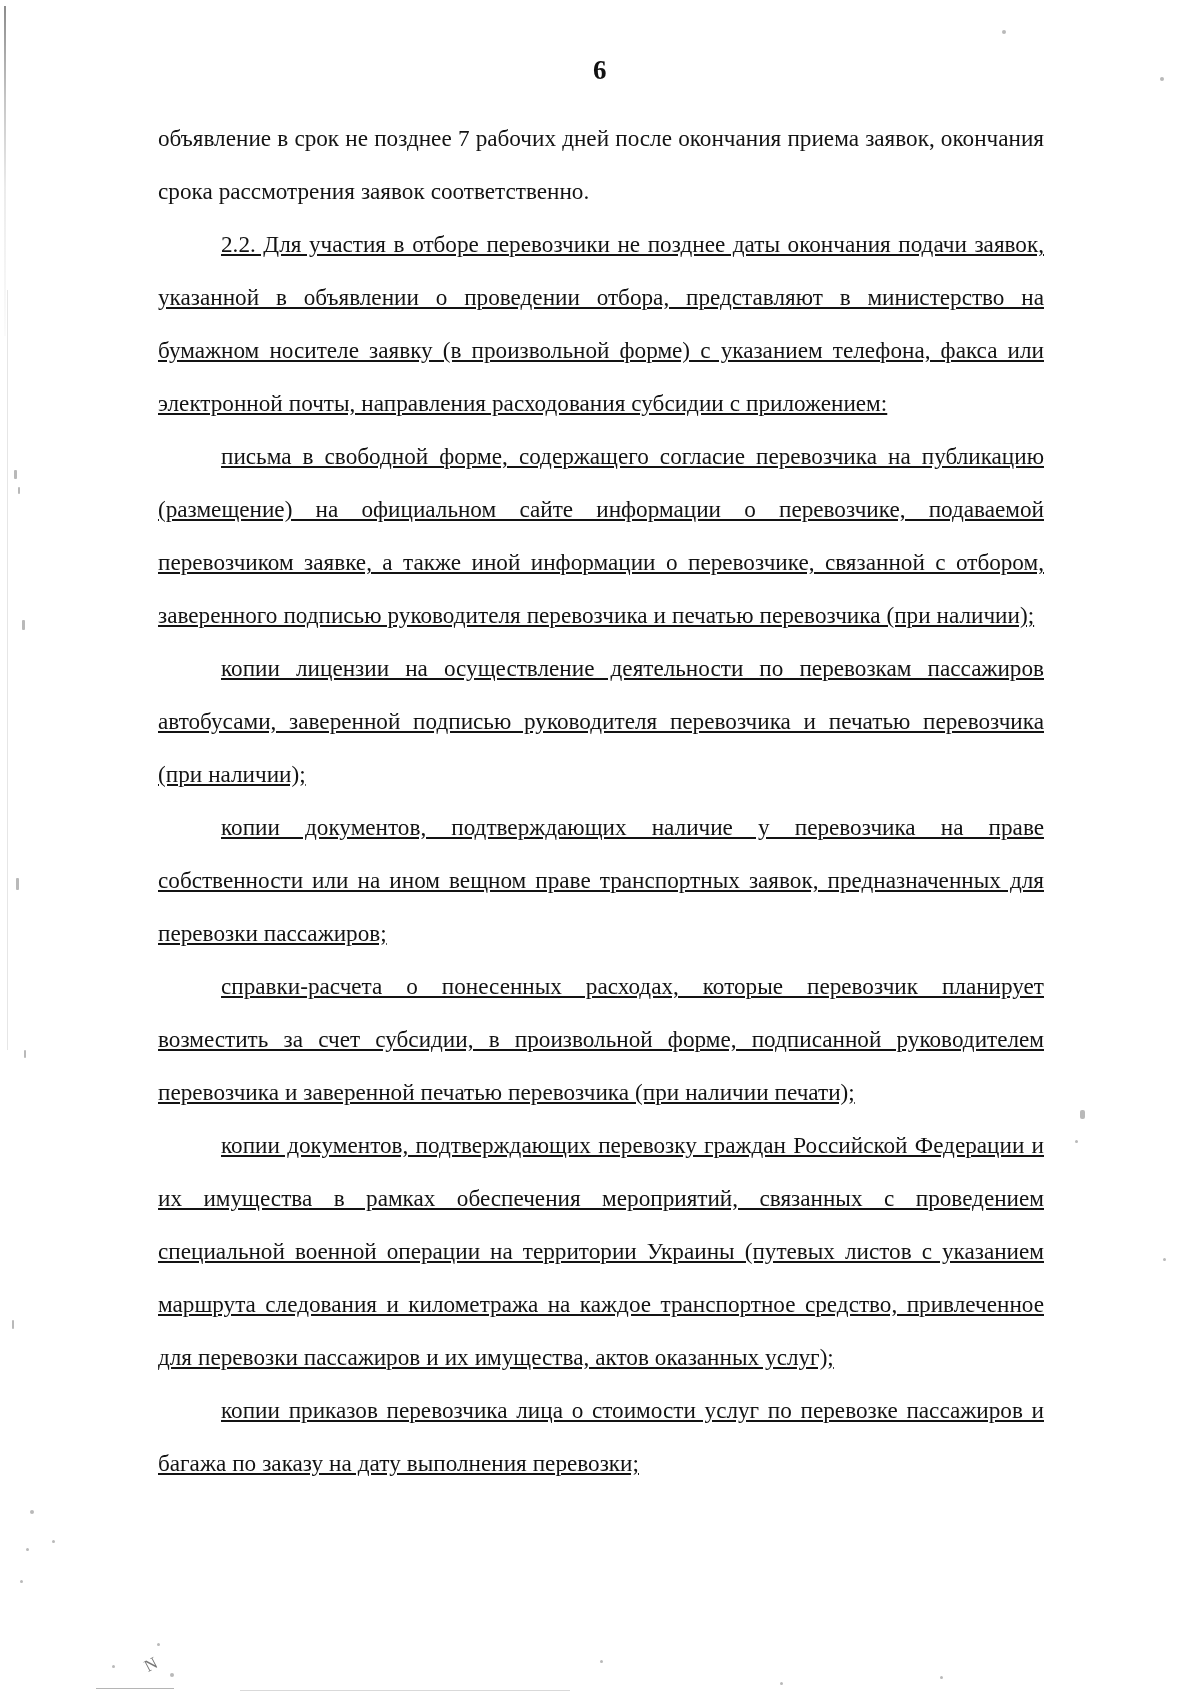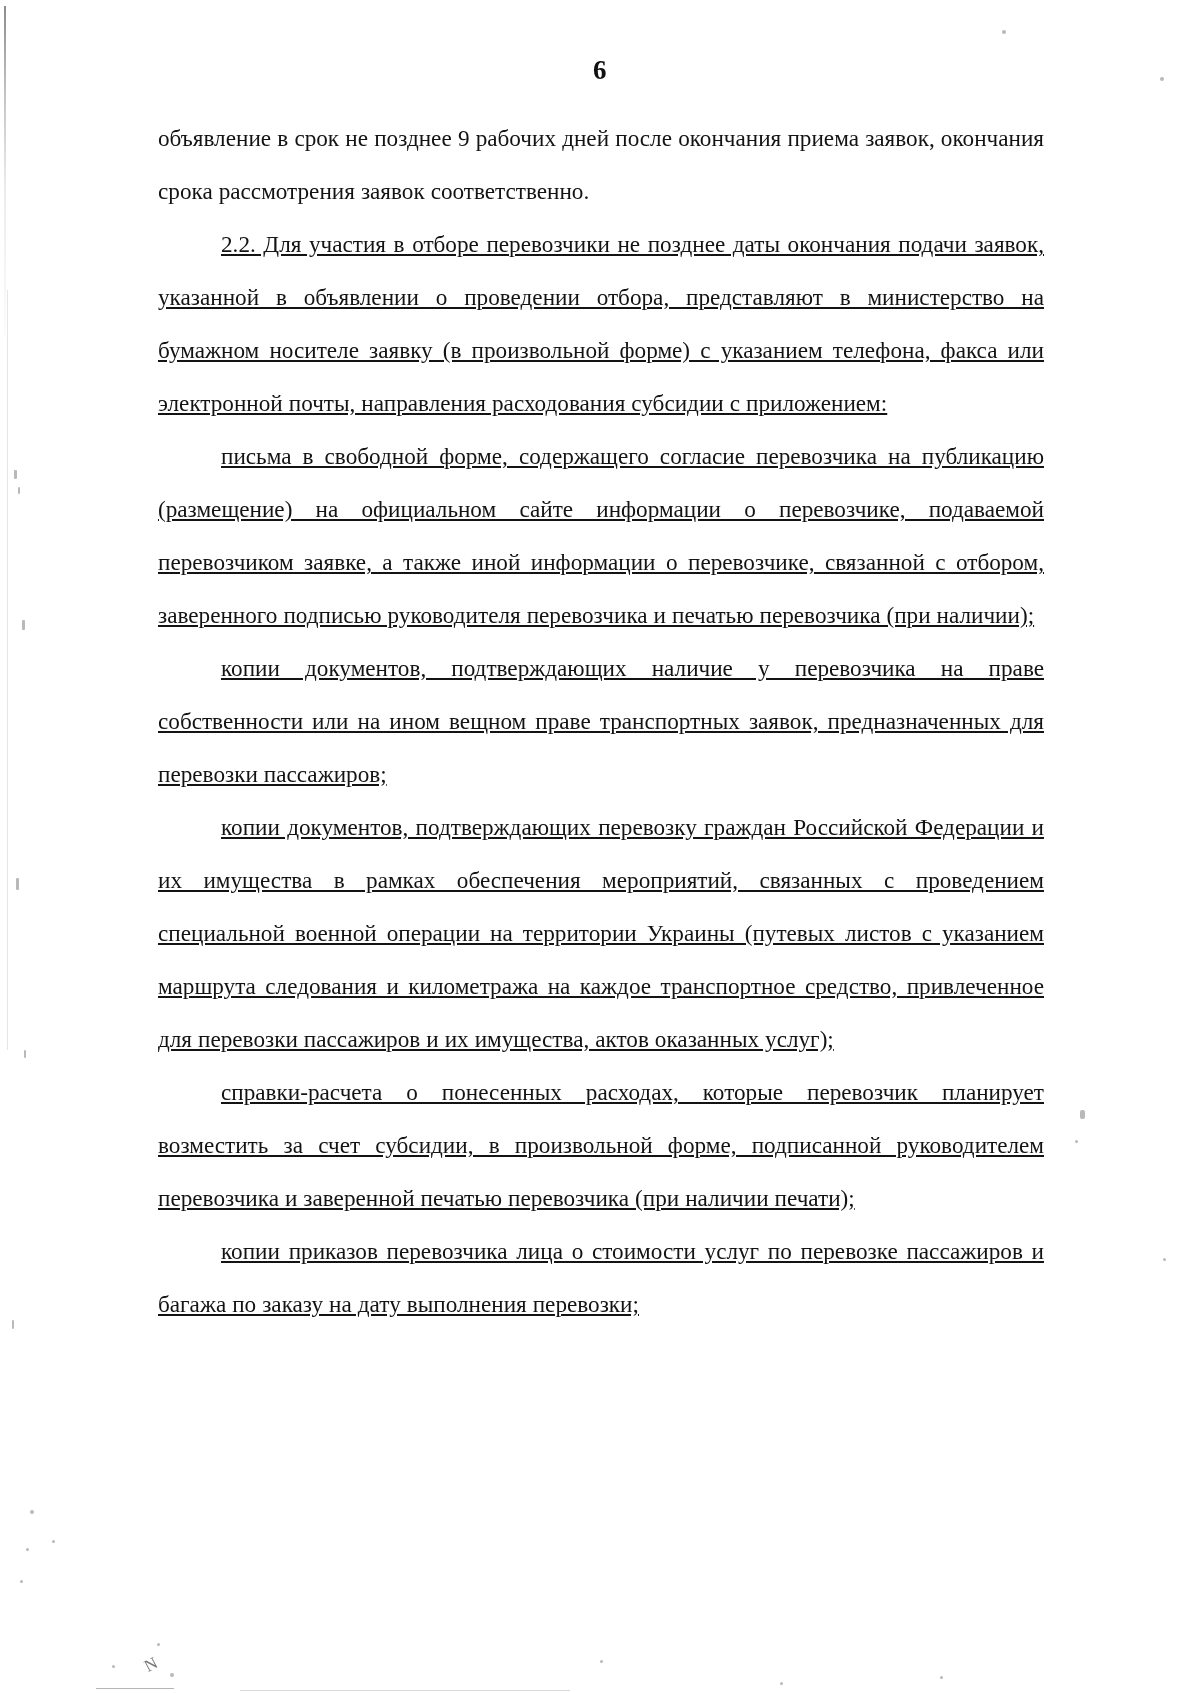--- a/index.html
+++ b/index.html
@@ -140,22 +140,23 @@
   <div class="speck" style="left:780px; top:1682px; width:3px; height:3px;"></div>
 
   <div class="smudge" style="left:145px; top:1655px;">N</div>
 
   <div class="bottom-dash"></div>
   <div class="bottom-dash2"></div>
 
   <div id="page-number">6</div>
 
   <div id="content">
-    <p class="para">объявление в срок не позднее 9 рабочих дней после окончания приема заявок, окончания срока рассмотрения заявок соответственно.</p>
+    <p class="para">объявление в срок не позднее 7 рабочих дней после окончания приема заявок, окончания срока рассмотрения заявок соответственно.</p>
     <p class="para indent">2.2. Для участия в отборе перевозчики не позднее даты окончания подачи заявок, указанной в объявлении о проведении отбора, представляют в министерство на бумажном носителе заявку (в произвольной форме) с указанием телефона, факса или электронной почты, направления расходования субсидии с приложением:</p>
     <p class="para indent">письма в свободной форме, содержащего согласие перевозчика на публикацию (размещение) на официальном сайте информации о перевозчике, подаваемой перевозчиком заявке, а также иной информации о перевозчике, связанной с отбором, заверенного подписью руководителя перевозчика и печатью перевозчика (при наличии);</p>
+    <p class="para indent">копии лицензии на осуществление деятельности по перевозкам пассажиров автобусами, заверенной подписью руководителя перевозчика и печатью перевозчика (при наличии);</p>
     <p class="para indent">копии документов, подтверждающих наличие у перевозчика на праве собственности или на ином вещном праве транспортных заявок, предназначенных для перевозки пассажиров;</p>
+    <p class="para indent">справки-расчета о понесенных расходах, которые перевозчик планирует возместить за счет субсидии, в произвольной форме, подписанной руководителем перевозчика и заверенной печатью перевозчика (при наличии печати);</p>
     <p class="para indent">копии документов, подтверждающих перевозку граждан Российской Федерации и их имущества в рамках обеспечения мероприятий, связанных с проведением специальной военной операции на территории Украины (путевых листов с указанием маршрута следования и километража на каждое транспортное средство, привлеченное для перевозки пассажиров и их имущества, актов оказанных услуг);</p>
-    <p class="para indent">справки-расчета о понесенных расходах, которые перевозчик планирует возместить за счет субсидии, в произвольной форме, подписанной руководителем перевозчика и заверенной печатью перевозчика (при наличии печати);</p>
     <p class="para indent">копии приказов перевозчика лица о стоимости услуг по перевозке пассажиров и багажа по заказу на дату выполнения перевозки;</p>
   </div>
 
 </div>
 
 </body></html>

